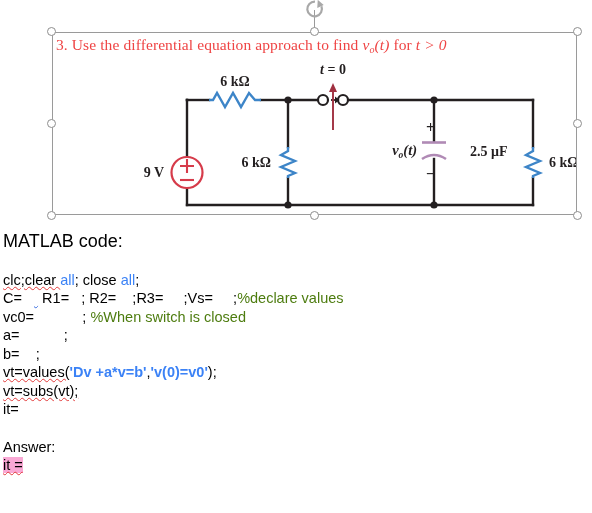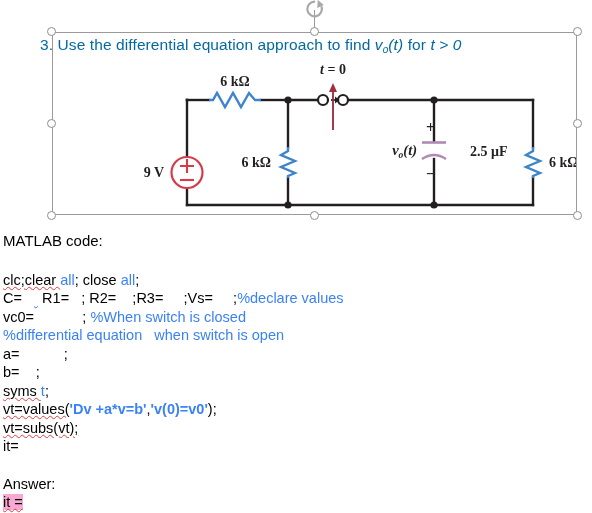--- a/index.html
+++ b/index.html
@@ -52,24 +52,24 @@
   #rotate-handle{
     position:absolute;
     left:50%; margin-left:-11px;
     top:-34px;
     width:22px;height:22px;
   }
 
   
   #question-text{
     position:absolute;
-    left:40px; top:36px;
-    font-family:Liberation Sans, sans-serif;
+    left:56px; top:36px;
+    font-family:Liberation Serif, serif;
     font-size:15.5px;
-    color:#0369a1;
+    color:#ef4444;
     white-space:nowrap;
     letter-spacing:0.1px;
   }
   #question-text i{font-style:italic;}
   .sub{font-size:10px; vertical-align:-3px; font-style:italic;}
 
   
   #circuit{
     position:absolute;
     left:52px; top:55px;
@@ -79,28 +79,28 @@
   #code-area{
     position:absolute;
     left:3px; top:232px;
     width:589px;
     font-family:"Liberation Sans", sans-serif;
     font-size:14.5px;
     color:#000000;
     line-height:18.5px;
   }
   #matlab-heading{
-    font-size:15px;
+    font-size:18px;
     color:#000;
     margin-bottom:20px;
   }
   .code-line{white-space:pre; height:18.5px;}
   .kw{color:#3b82f6;}
   .str{color:#3b82f6;font-weight:bold;}
-  .cmt{color:#3b82f6;}
+  .cmt{color:#4d7c0f;}
   .sq-red{
     text-decoration:underline;
     text-decoration-style:wavy;
     text-decoration-color:#e23b3b;
     text-decoration-thickness:1px;
     text-underline-offset:1px;
   }
   .sq-blue{
     text-decoration:underline;
     text-decoration-style:wavy;
@@ -220,24 +220,22 @@
   <div class="handle h-br"></div>
 </div>
 
 <div id="code-area">
   <div id="matlab-heading">MATLAB code:</div>
 
   <div id="code-lines">
       <div class="code-line"><span class="sq-red">clc;clear </span><span class="kw">all</span><span>; close </span><span class="kw">all</span><span>;</span></div>
       <div class="code-line"><span>C=   </span><span class="sq-blue"> </span><span> R1=   ; R2=    ;R3=     ;Vs=     ;</span><span class="cmt">%declare values</span></div>
       <div class="code-line"><span>vc0=            ; </span><span class="cmt">%When switch is closed</span></div>
-      <div class="code-line"><span class="cmt">%differential equation   when switch is open</span></div>
       <div class="code-line"><span>a=           ;</span></div>
       <div class="code-line"><span>b=    ;</span></div>
-      <div class="code-line"><span class="sq-red">syms </span><span class="kw">t</span><span>;</span></div>
       <div class="code-line"><span class="sq-red">vt=values(</span><span class="str">'Dv +a*v=b'</span><span>,</span><span class="str">'v(0)=v0'</span><span>);</span></div>
       <div class="code-line"><span class="sq-red">vt=subs(vt);</span></div>
       <div class="code-line"><span>it=</span></div>
     </div>
 
   <div id="answer-heading">Answer:</div>
   <div><span class="hl sq-red">it =</span></div>
 </div>
 
 </body></html>

